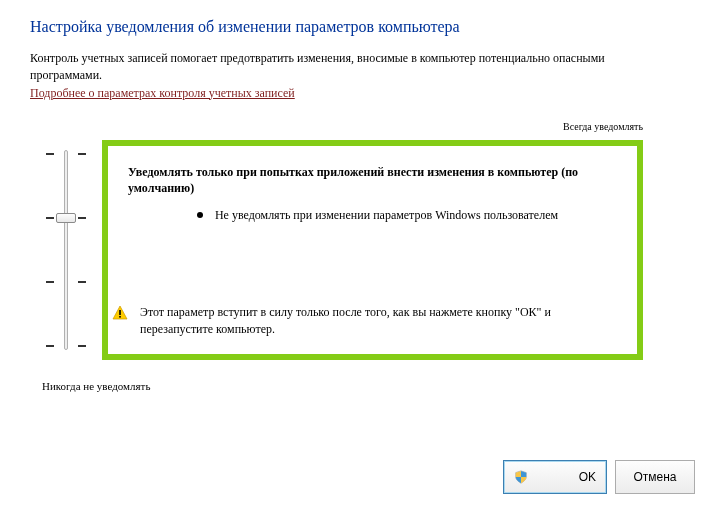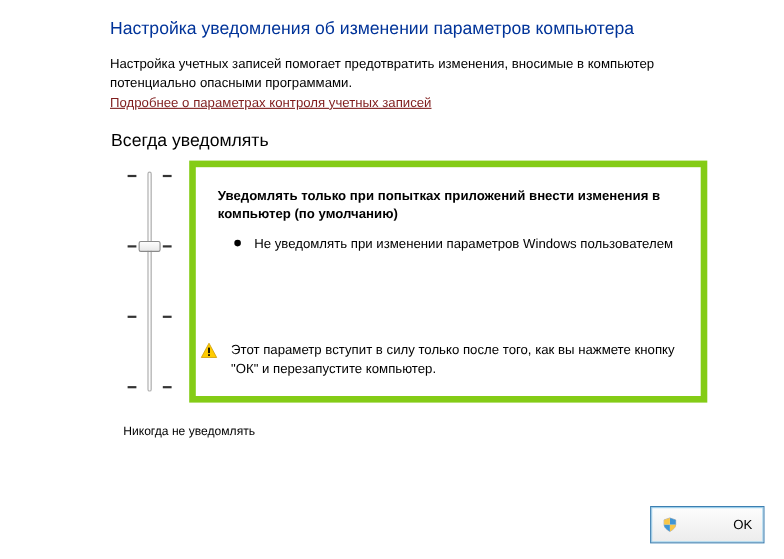--- a/index.html
+++ b/index.html
@@ -8,21 +8,22 @@
     padding: 0;
     font-family: "Segoe UI", Tahoma, sans-serif;
     font-size: 12px;
     background: #fff;
     color: #000;
     width: 713px;
     height: 508px;
     position: relative;
   }
   .content {
-    padding: 18px 70px 0 100px;
+    padding: 18px 70px 0 30px;
+    font-family: Liberation Serif, serif;
   }
   .title {
     color: #003399;
     font-size: 16px;
     font-weight: 400;
     margin-bottom: 14px;
   }
   .desc {
     font-size: 12px;
     line-height: 1.4;
@@ -33,23 +34,24 @@
     text-decoration: underline;
     cursor: pointer;
     font-size: 12px;
     display: inline-block;
   }
   .slider-area {
     margin-top: 20px;
     position: relative;
   }
   .label-top {
-    font-size: 16px;
+    font-size: 10px;
     margin-left: 1px;
     margin-bottom: 8px;
+    text-align: right;
   }
   .label-bottom {
     font-size: 11px;
     margin-left: 12px;
     margin-top: 20px;
   }
   .slider-row {
     display: flex;
     align-items: stretch;
   }
@@ -168,21 +170,21 @@
     height: 14px;
     margin-right: 4px;
     flex-shrink: 0;
   }
 </style>
 </head>
 <body>
 
 <div class="content">
   <div class="title">Настройка уведомления об изменении параметров компьютера</div>
-  <div class="desc">Настройка учетных записей помогает предотвратить изменения, вносимые в компьютер потенциально опасными программами.</div>
+  <div class="desc">Контроль учетных записей помогает предотвратить изменения, вносимые в компьютер потенциально опасными программами.</div>
   <a class="link">Подробнее о параметрах контроля учетных записей</a>
 
   <div class="slider-area">
     <div class="label-top">Всегда уведомлять</div>
     <div class="slider-row">
       <div class="slider-col">
         <div class="track"></div>
         <div class="tick-l" style="top:13px"></div>
         <div class="tick-r" style="top:13px"></div>
         <div class="tick-l" style="top:77px"></div>
@@ -217,13 +219,16 @@
   <button class="btn primary">
     <svg class="shield" viewBox="0 0 16 16">
       <path d="M8 1 L14 3 L14 8 C14 12 8 15 8 15 C8 15 2 12 2 8 L2 3 Z" fill="#fff" stroke="#666" stroke-width="0.5"></path>
       <path d="M8 1 L14 3 L14 8 L8 8 Z" fill="#3e95d6"></path>
       <path d="M8 8 L14 8 C14 12 8 15 8 15 Z" fill="#f8c648"></path>
       <path d="M2 3 L8 1 L8 8 L2 8 Z" fill="#f8c648"></path>
       <path d="M2 8 L8 8 L8 15 C8 15 2 12 2 8 Z" fill="#3e95d6"></path>
     </svg>
     <span>OK</span>
   </button>
+  <button class="btn">
+    <span>Отмена</span>
+  </button>
 </div>
 
 </body></html>

